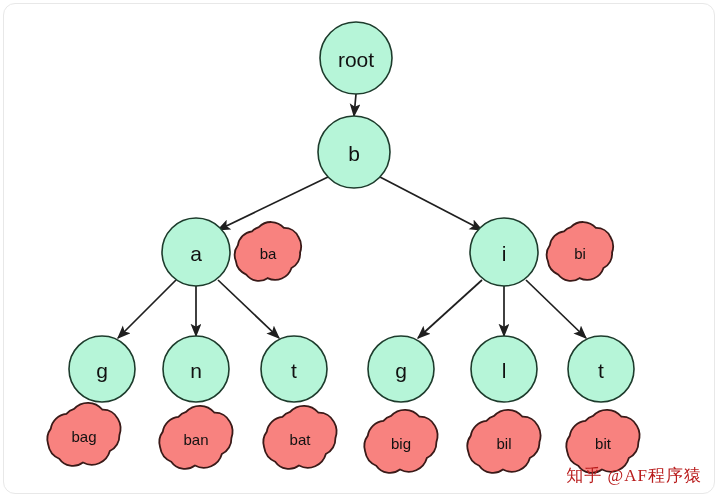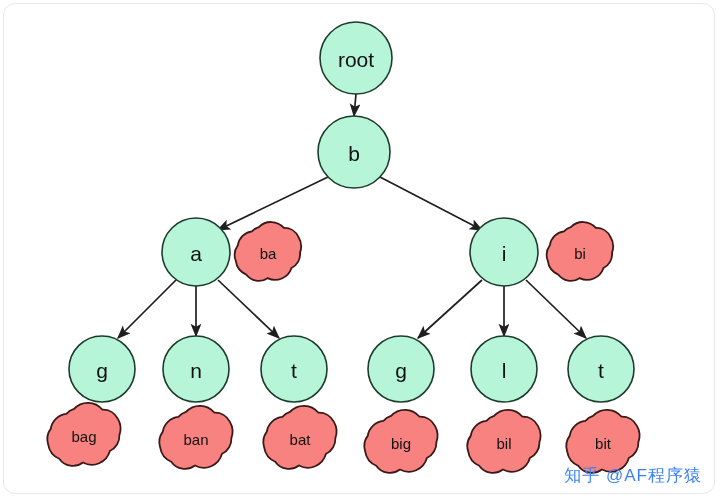--- a/index.html
+++ b/index.html
@@ -56,23 +56,23 @@
     fill: #111111;
     font-family: "Liberation Sans", sans-serif;
     font-size: 15px;
     text-anchor: middle;
     dominant-baseline: central;
   }
   #watermark {
     position: absolute;
     right: 12px;
     bottom: 6px;
-    font-family: Liberation Sans, sans-serif;
+    font-family: Liberation Serif, serif;
     font-size: 17px;
-    color: #3b82f6;
+    color: #b91c1c;
     letter-spacing: 1px;
     white-space: nowrap;
     user-select: none;
   }
 </style>
 </head>
 <body>
 
 <div id="canvas-card">
 

